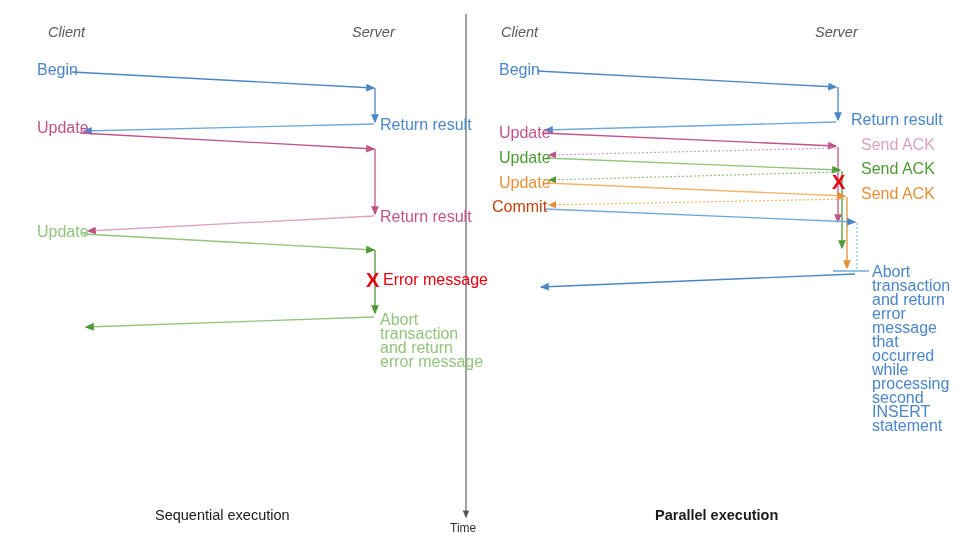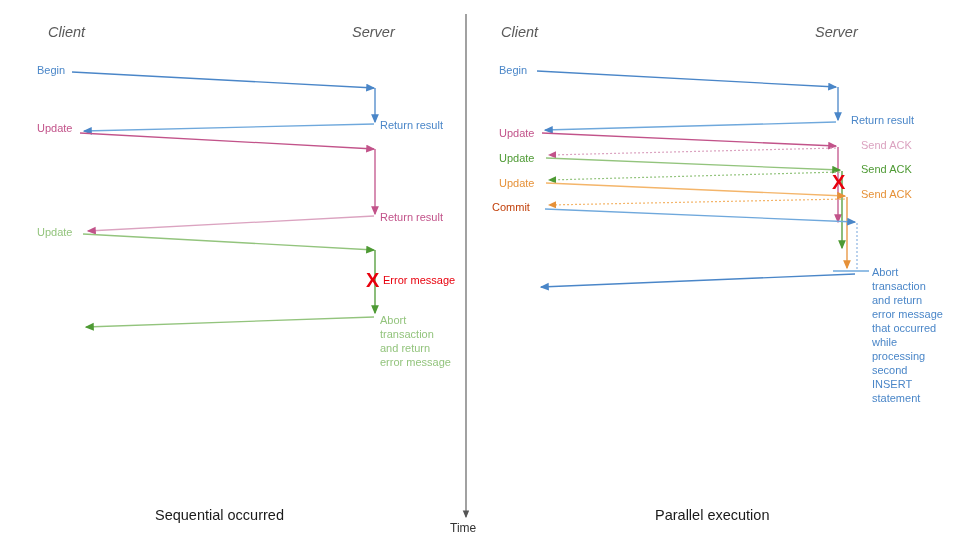--- a/index.html
+++ b/index.html
@@ -22,21 +22,21 @@
   svg.layer {
     position: absolute;
     left: 0;
     top: 0;
     width: 960px;
     height: 540px;
   }
   .lbl {
     position: absolute;
     font-family: "Liberation Sans", sans-serif;
-    font-size: 11px;
+    font-size: 16px;
     line-height: 14px;
     white-space: pre;
     letter-spacing: 0px;
   }
   .lbl.multiline { white-space: pre-line; }
   .actor {
     font-style: italic;
     font-size: 14.5px;
     color: #595959;
   }
@@ -156,21 +156,21 @@
   <div class="lbl" style="left:380px; top:210px; color:#c2538a;">Return result</div>
 
   <div class="xmark" style="left:366px; top:270px;">X</div>
   <div class="lbl" style="left:383px; top:273px; color:#e8000d;">Error message</div>
 
   <div class="lbl multiline" style="left:380px; top:313px; color:#93c47d;">Abort
 transaction
 and return
 error message</div>
 
-  <div class="lbl caption" style="left:155px; top:508px;">Sequential occurred</div>
+  <div class="lbl caption" style="left:155px; top:508px;">Sequential execution</div>
 
   <div class="lbl actor" style="left:501px; top:25px;">Client</div>
   <div class="lbl actor" style="left:815px; top:25px;">Server</div>
 
   <div class="lbl" style="left:499px; top:63px; color:#4a86c8;">Begin</div>
   <div class="lbl" style="left:499px; top:126px; color:#c2538a;">Update</div>
   <div class="lbl" style="left:499px; top:151px; color:#4e9a34;">Update</div>
   <div class="lbl" style="left:499px; top:176px; color:#e69138;">Update</div>
   <div class="lbl" style="left:492px; top:200px; color:#c2410c;">Commit</div>
 
@@ -185,17 +185,17 @@
 transaction
 and return
 error message
 that occurred
 while
 processing
 second
 INSERT
 statement</div>
 
-  <div class="lbl caption" style="left:655px; top:508px;">Parallel execution</div>
+  <div class="lbl caption" style="left:655px; top:508px;font-weight:bold;">Parallel execution</div>
 
   <div class="lbl axis-label" style="left:450px; top:521px;">Time</div>
 
 </div>
 
 </body></html>

